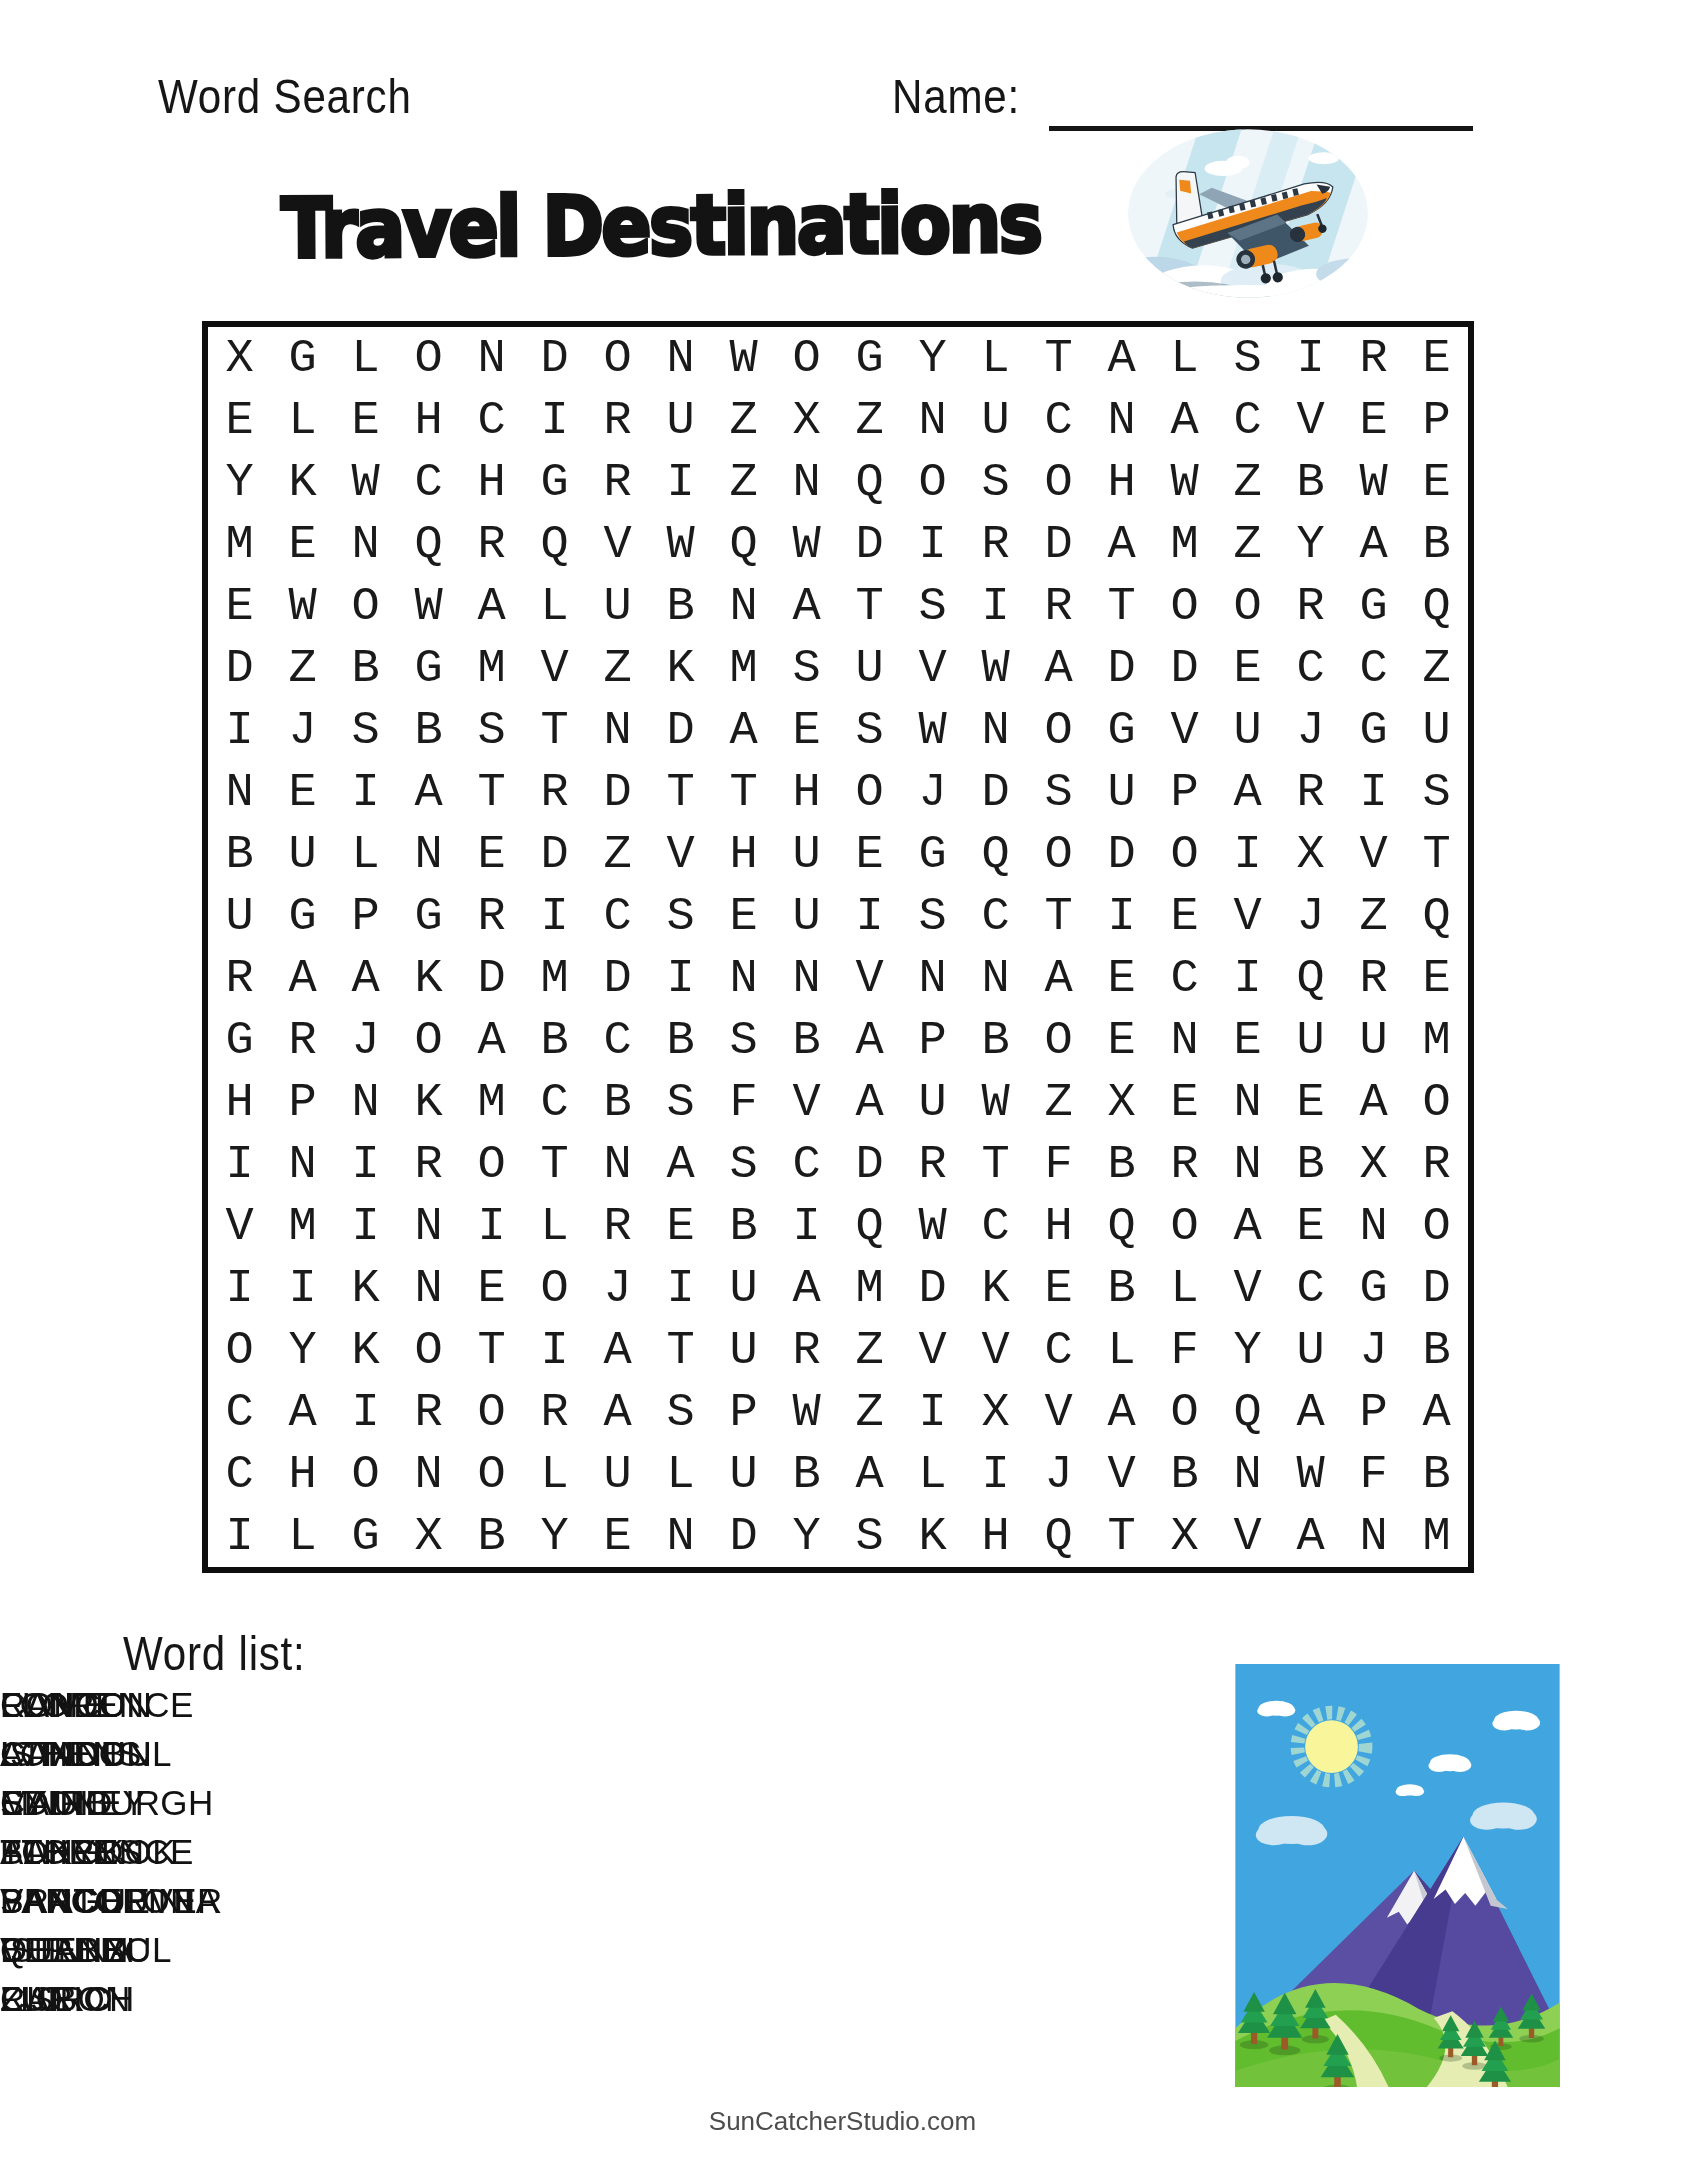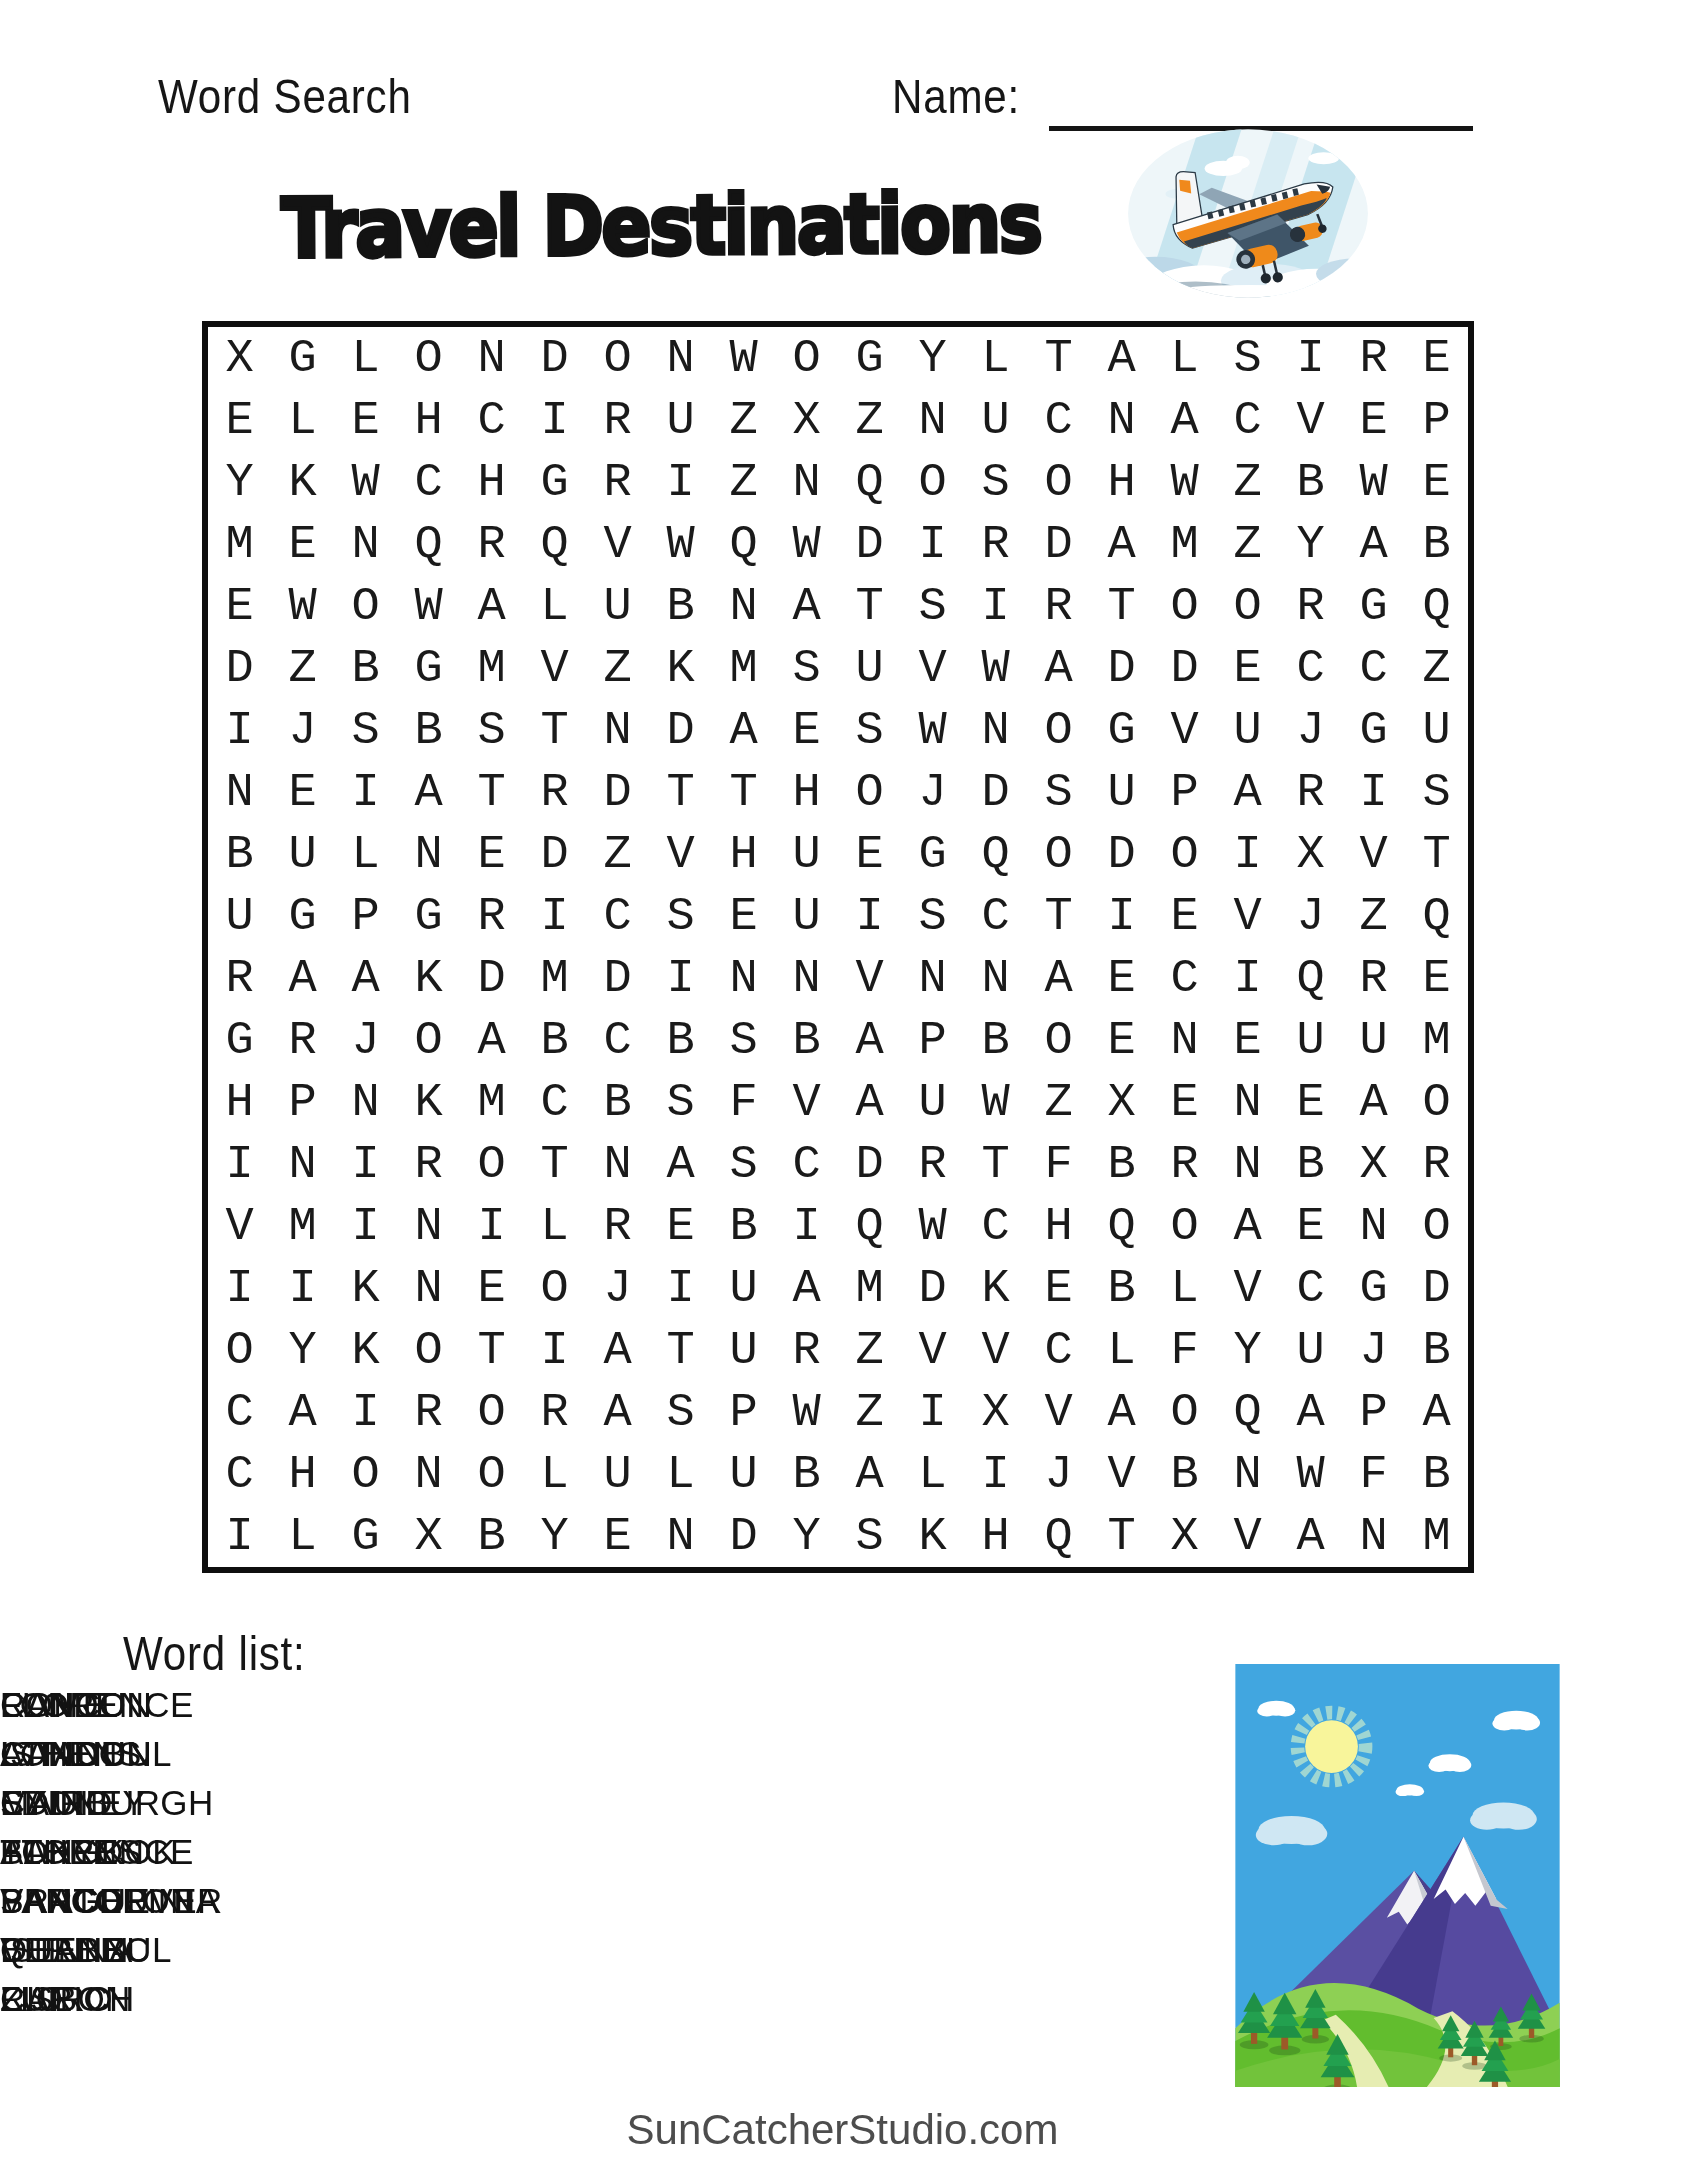--- a/index.html
+++ b/index.html
@@ -33,21 +33,21 @@
   .wcol:nth-of-type(2){left:436px;}
   .wcol:nth-of-type(3){left:707px;}
   .wcol:nth-of-type(4){left:973px;}
   .word{font-size:35px;line-height:49px;letter-spacing:0.4px;color:#121212;white-space:nowrap;}
 
   
   #mountain-box{position:absolute;left:1235px;top:1664px;width:325px;height:423px;}
 
   
   #footer{position:absolute;left:0;top:2106px;width:100%;text-align:center;
-          font-size:42px;color:#4d4d4d;}
+          font-size:26px;color:#4d4d4d;}
 </style>
 </head>
 <body>
 
 <div class="hdr-label" id="word-search-label">Word Search</div>
 <div class="hdr-label" id="name-label">Name:</div>
 <div id="name-line"></div>
 
 <div id="title">Travel Destinations</div>
 

